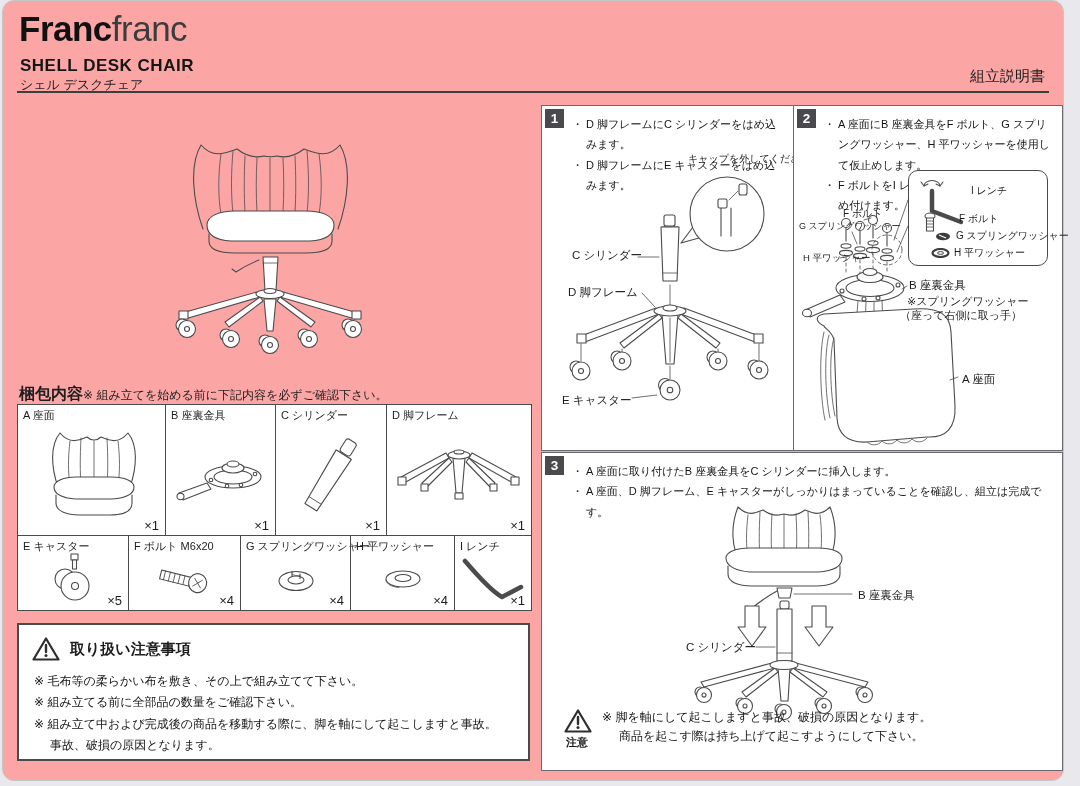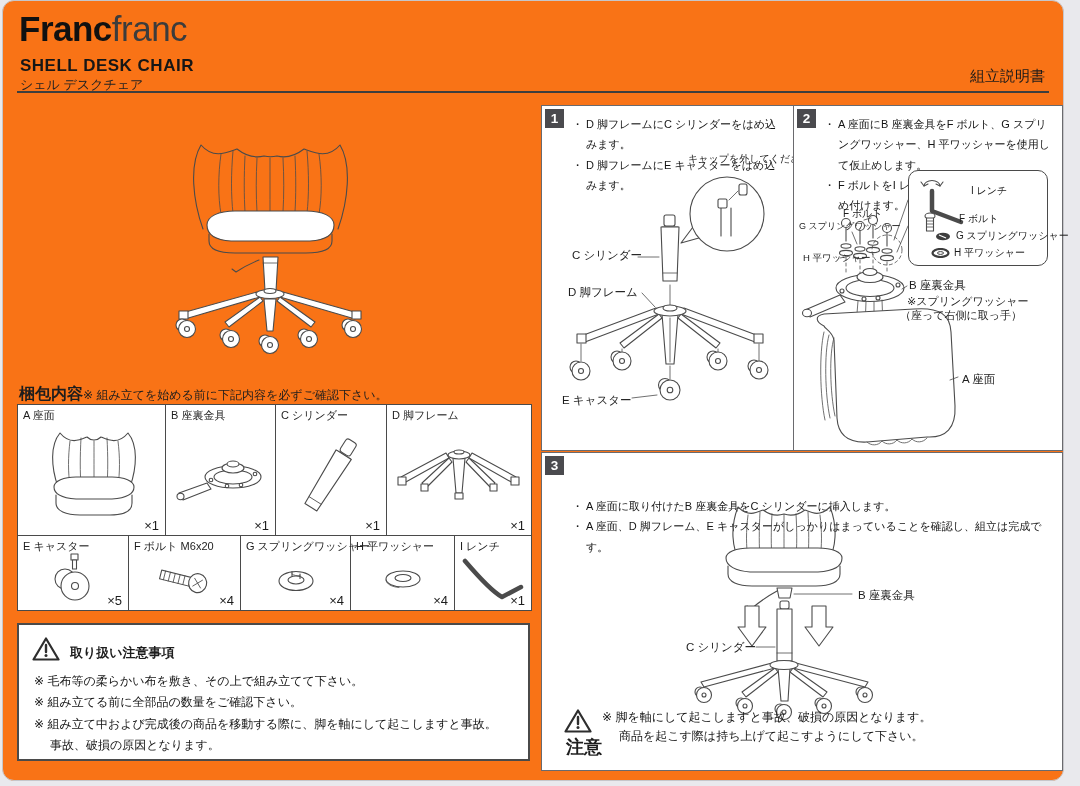--- a/index.html
+++ b/index.html
@@ -4,21 +4,21 @@
 <style>
   html,body{margin:0;padding:0;}
   body{
     width:1080px;height:786px;position:relative;overflow:hidden;
     background:#e9e9ed;
     font-family:"Liberation Sans","DejaVu Sans",sans-serif;
     color:#1d1d1d;
   }
   .page{
     position:absolute;left:2px;top:0;width:1060px;height:779px;
-    background:#f97316;border:1px solid #c6c6ca;border-radius:12px;
+    background:#fca5a5;border:1px solid #c6c6ca;border-radius:12px;
   }
   .abs{position:absolute;}
   .lbl{position:absolute;white-space:nowrap;color:#1d1d1d;}
   
   .brand{position:absolute;left:16px;top:10px;font-size:35px;line-height:1;letter-spacing:-0.5px;}
   .brand b{font-weight:700;color:#111;}
   .brand span{font-weight:400;color:#3c3c3c;}
   .prod-en{position:absolute;left:17px;top:55px;font-size:17px;font-weight:700;letter-spacing:0.5px;color:#161616;}
   .prod-ja{position:absolute;left:17px;top:75px;font-size:13px;color:#222;}
   .doc-title{position:absolute;right:18px;top:66px;font-size:15px;color:#1a1a1a;}
@@ -36,27 +36,27 @@
   .ptable{position:absolute;left:14px;top:403px;width:513px;border:1px solid #4a4a4a;background:#fff;}
   .prow1{display:grid;grid-template-columns:148px 110px 111px 1fr;height:130px;border-bottom:1px solid #4a4a4a;}
   .prow2{display:grid;grid-template-columns:111px 112px 110px 104px 1fr;height:74px;}
   .pcell{position:relative;border-right:1px solid #4a4a4a;}
   .pcell.last{border-right:none;}
   .plabel{position:absolute;left:5px;top:3px;font-size:11px;white-space:nowrap;}
   .pqty{position:absolute;right:6px;bottom:2px;font-size:13px;}
   .picon{position:absolute;left:50%;top:54%;transform:translate(-50%,-50%);}
   
   .notice{position:absolute;left:14px;top:622px;width:509px;height:134px;border:2px solid #4a4a4a;background:#fff;}
-  .ntitle{display:flex;align-items:flex-end;gap:10px;margin:11px 0 0 13px;font-size:13px;font-weight:700;}
+  .ntitle{display:flex;align-items:center;gap:10px;margin:11px 0 0 13px;font-size:15px;font-weight:700;}
   .nlines{margin:9px 0 0 15px;font-size:12px;line-height:1.78;color:#141414;}
   .nlines .cont{padding-left:16px;}
   
   .w3lines{position:absolute;left:60px;top:255px;font-size:12px;line-height:1.55;color:#141414;}
   .w3lines .cont{padding-left:17px;}
-  .caution-label{position:absolute;left:24px;top:282px;font-size:18px;font-weight:700;}
+  .caution-label{position:absolute;left:24px;top:282px;font-size:11px;font-weight:700;}
   
   .inset{position:absolute;left:114px;top:64px;width:138px;height:94px;border:1.5px solid #4a4a4a;
     border-radius:10px;background:#fff;}
   .inset .lbl{font-size:10px;}
   .irow{position:absolute;display:flex;align-items:center;gap:3px;font-size:10px;white-space:nowrap;}
   
   .s{stroke:#4b4b4b;fill:none;stroke-width:1.1;stroke-linecap:round;stroke-linejoin:round;}
   .sf{stroke:#4b4b4b;fill:#fff;stroke-width:1.1;stroke-linecap:round;stroke-linejoin:round;}
   .thin{stroke-width:0.8;}
   .dash{stroke-dasharray:3,3;}
@@ -415,21 +415,21 @@
             <ellipse cx="9.5" cy="5" rx="8" ry="4" fill="none" stroke="#3d3d3d" stroke-width="2.2"></ellipse>
             <ellipse cx="9.5" cy="5" rx="3" ry="1.4" fill="#fff" stroke="#3d3d3d"></ellipse>
           </svg>
         <span>H 平ワッシャー</span>
       </div>
     </div>
   </div>
 
   <div class="stepbox" style="left:538px;top:451px;width:520px;height:317px;">
     <div class="badge">3</div>
-    <div class="ins" style="width:470px;margin-top:35px;">
+    <div class="ins" style="width:470px;">
       <div>・ A 座面に取り付けたB 座裏金具をC シリンダーに挿入します。</div>
       <div>・ A 座面、D 脚フレーム、E キャスターがしっかりはまっていることを確認し、組立は完成です。</div>
     </div>
     <svg class="abs" style="left:100px;top:48px;" width="330" height="224" viewBox="0 0 330 224">
       <path class="s" d="M98,60 C90,48 88,26 96,6 C106,16 114,12 121,9 C128,14 136,15 142,13 C148,15 156,14 163,9 C170,12 178,16 188,6 C196,26 194,48 186,60"></path>
       <path class="s thin" d="M106,14 C104,30 104,45 106,58"></path>
       <path class="s thin" d="M118,11 C117,30 117,45 118,57"></path>
       <path class="s thin" d="M130,13 C129,30 129,45 130,57"></path>
       <path class="s thin" d="M142,14 C142,30 142,46 142,57"></path>
       <path class="s thin" d="M154,13 C155,30 155,45 154,57"></path>

